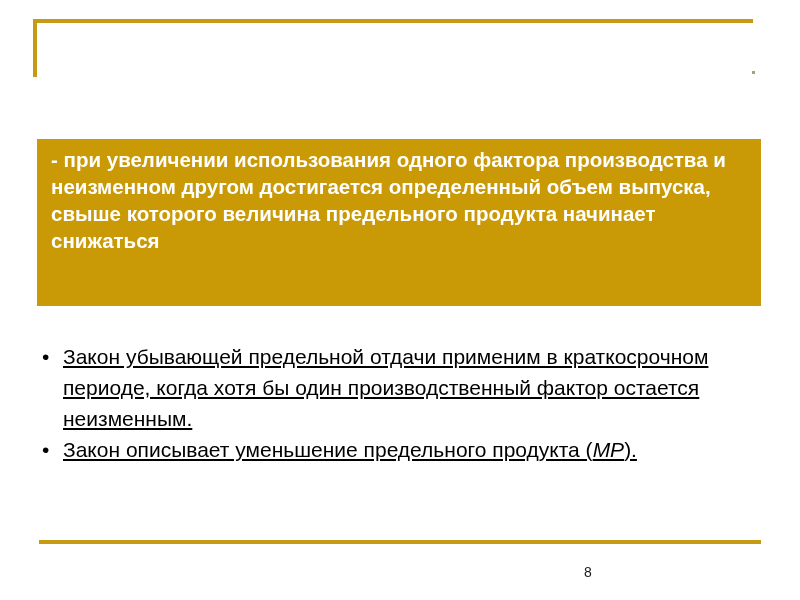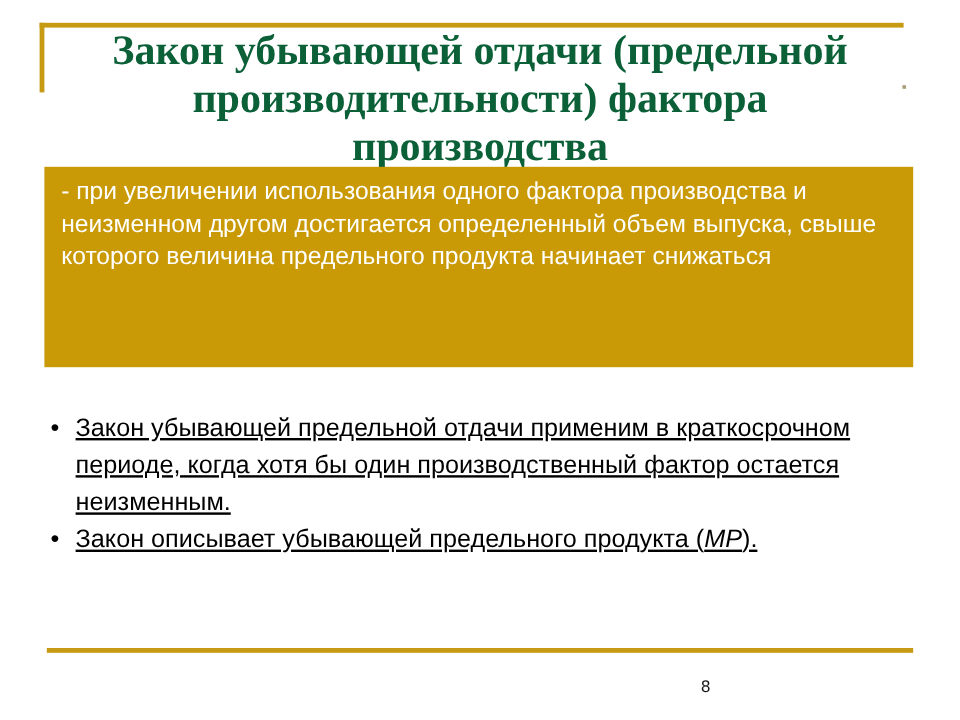--- a/index.html
+++ b/index.html
@@ -73,21 +73,21 @@
     left: 37px;
     top: 139px;
     width: 724px;
     height: 167px;
     background: #C99A06;
     box-sizing: border-box;
     padding: 7px 14px 0 14px;
   }
   .callout-text {
     font-family: "Liberation Sans", sans-serif;
-    font-weight: normal;
+    font-weight: bold;
     font-size: 20.5px;
     line-height: 27px;
     color: #FFFFFF;
     margin: 0;
     white-space: pre-line;
   }
 
   
   .bullets {
     position: absolute;
@@ -136,35 +136,34 @@
 </head>
 <body>
 
 <div id="slide">
 
   <div class="rule-top"></div>
   <div class="rule-left"></div>
   <div class="rule-bottom"></div>
   <div class="corner-dot"></div>
 
-  <div class="title">Закон убывающей отдачи (предельной производительности) фактора производства</div>
 
   <div class="callout">
     <p class="callout-text">- при увеличении использования одного фактора производства  и неизменном другом достигается определенный объем выпуска, свыше которого величина предельного продукта начинает снижаться</p>
   </div>
 
   <div class="bullets">
 
     <div class="bullet-row">
       <span class="bullet-mark">•</span>
       <span class="bullet-text"> Закон убывающей предельной отдачи применим в краткосрочном периоде, когда хотя бы один производственный фактор остается неизменным.</span>
     </div>
 
     <div class="bullet-row">
       <span class="bullet-mark">•</span>
-      <span class="bullet-text"><span> Закон описывает убывающей предельного продукта (</span><em>MP</em><span>).</span></span>
+      <span class="bullet-text"><span> Закон описывает уменьшение предельного продукта (</span><em>MP</em><span>).</span></span>
     </div>
 
   </div>
 
   <div class="page-num">8</div>
 
 </div>
 
 </body></html>

